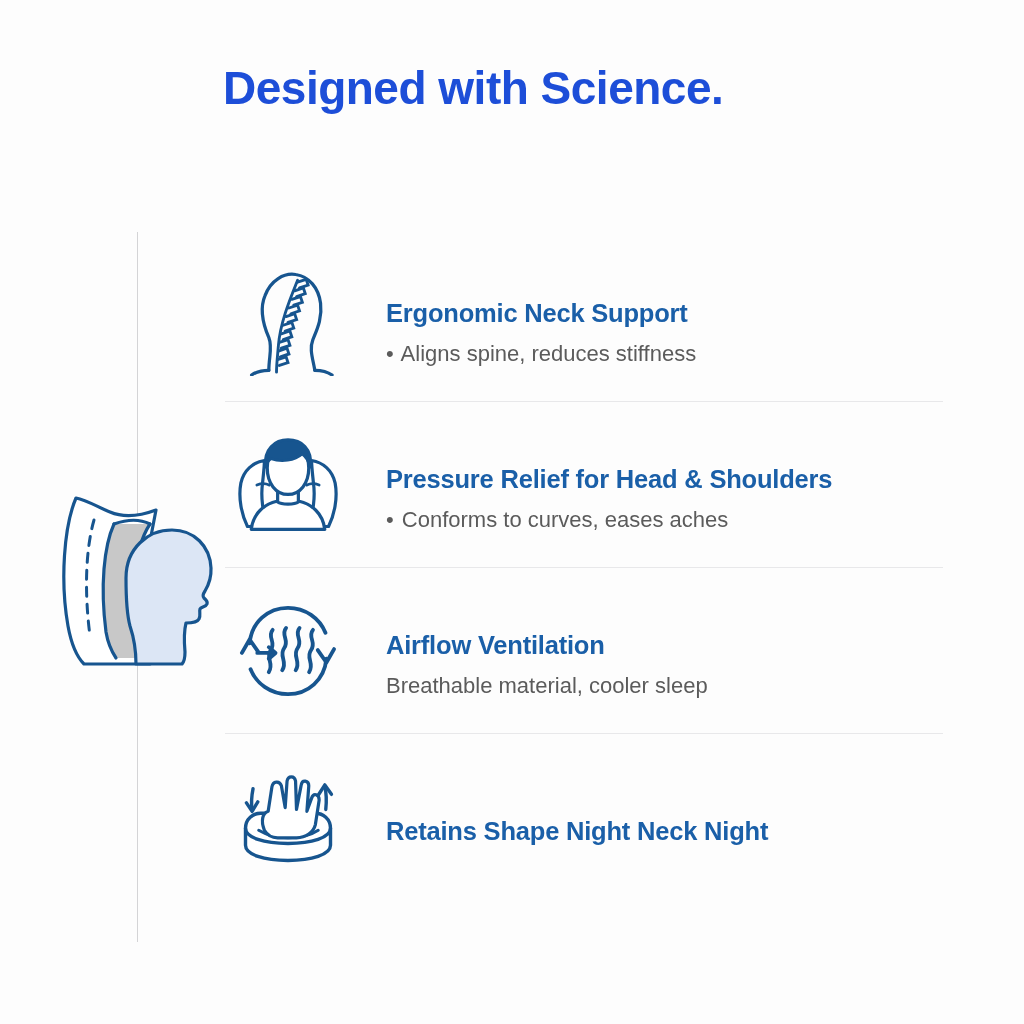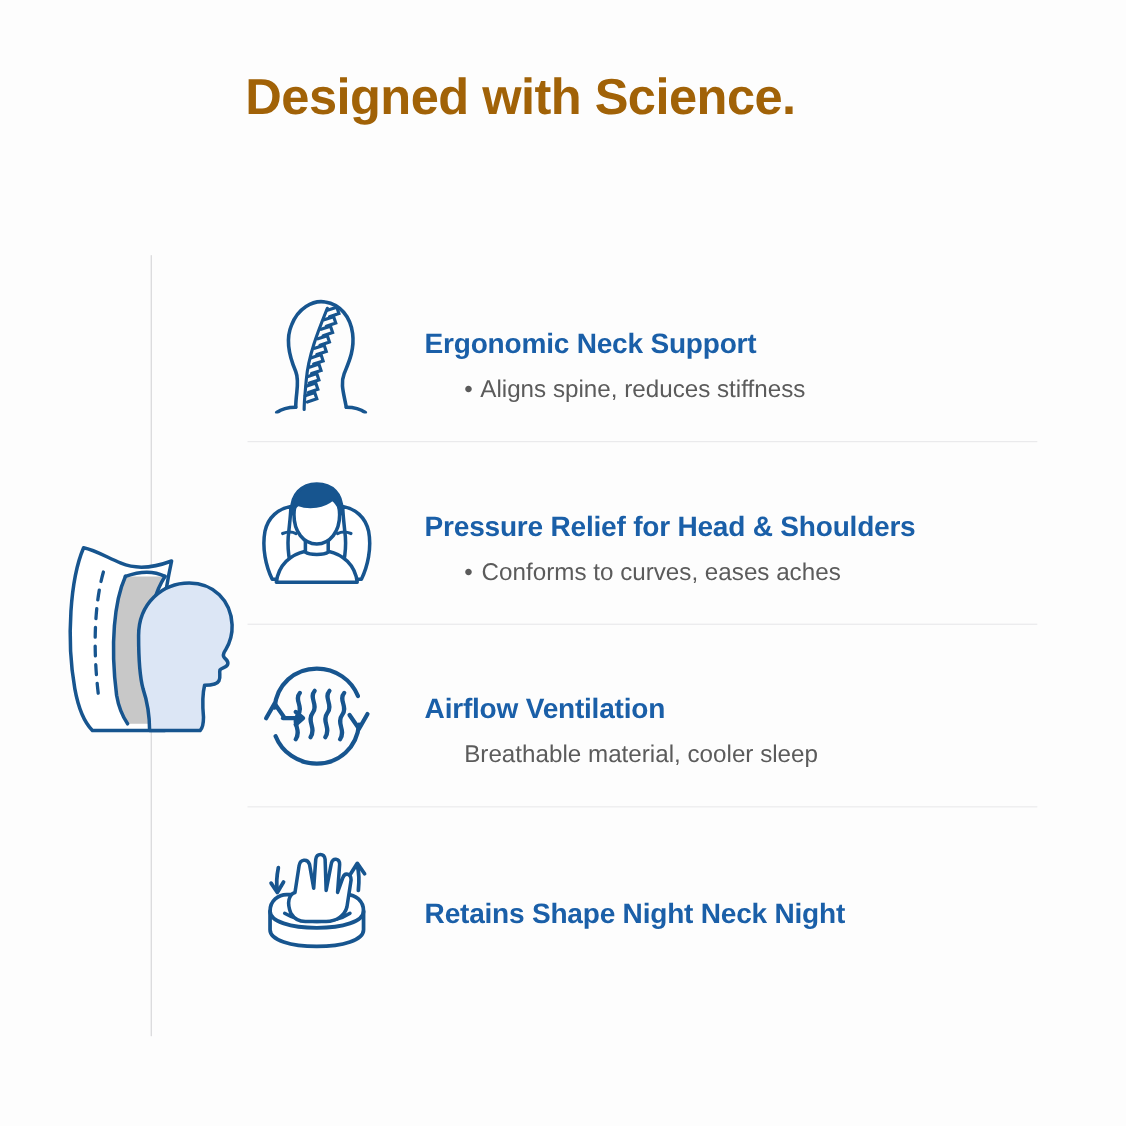--- a/index.html
+++ b/index.html
@@ -21,21 +21,21 @@
     width: 1024px;
     height: 1024px;
   }
 
   
   .headline {
     position: absolute;
     left: 223px;
     top: 58px;
     width: 760px;
-    color: #a16207;
+    color: #1d4ed8;
     font-size: 46px;
     font-weight: bold;
     line-height: 60px;
     letter-spacing: -0.5px;
   }
   .headline .line {
     display: block;
     white-space: nowrap;
   }
 
@@ -91,21 +91,20 @@
     letter-spacing: -0.2px;
     white-space: nowrap;
     margin-top: 32px;
   }
   .feature-sub {
     color: #5b5b5b;
     font-size: 22px;
     line-height: 30px;
     margin-top: 10px;
     white-space: nowrap;
-    margin-left: 36px;
   }
   .feature-sub .bullet {
     letter-spacing: 2px;
   }
   .row-divider {
     position: absolute;
     left: 0;
     bottom: 0;
     width: 718px;
     height: 1px;

